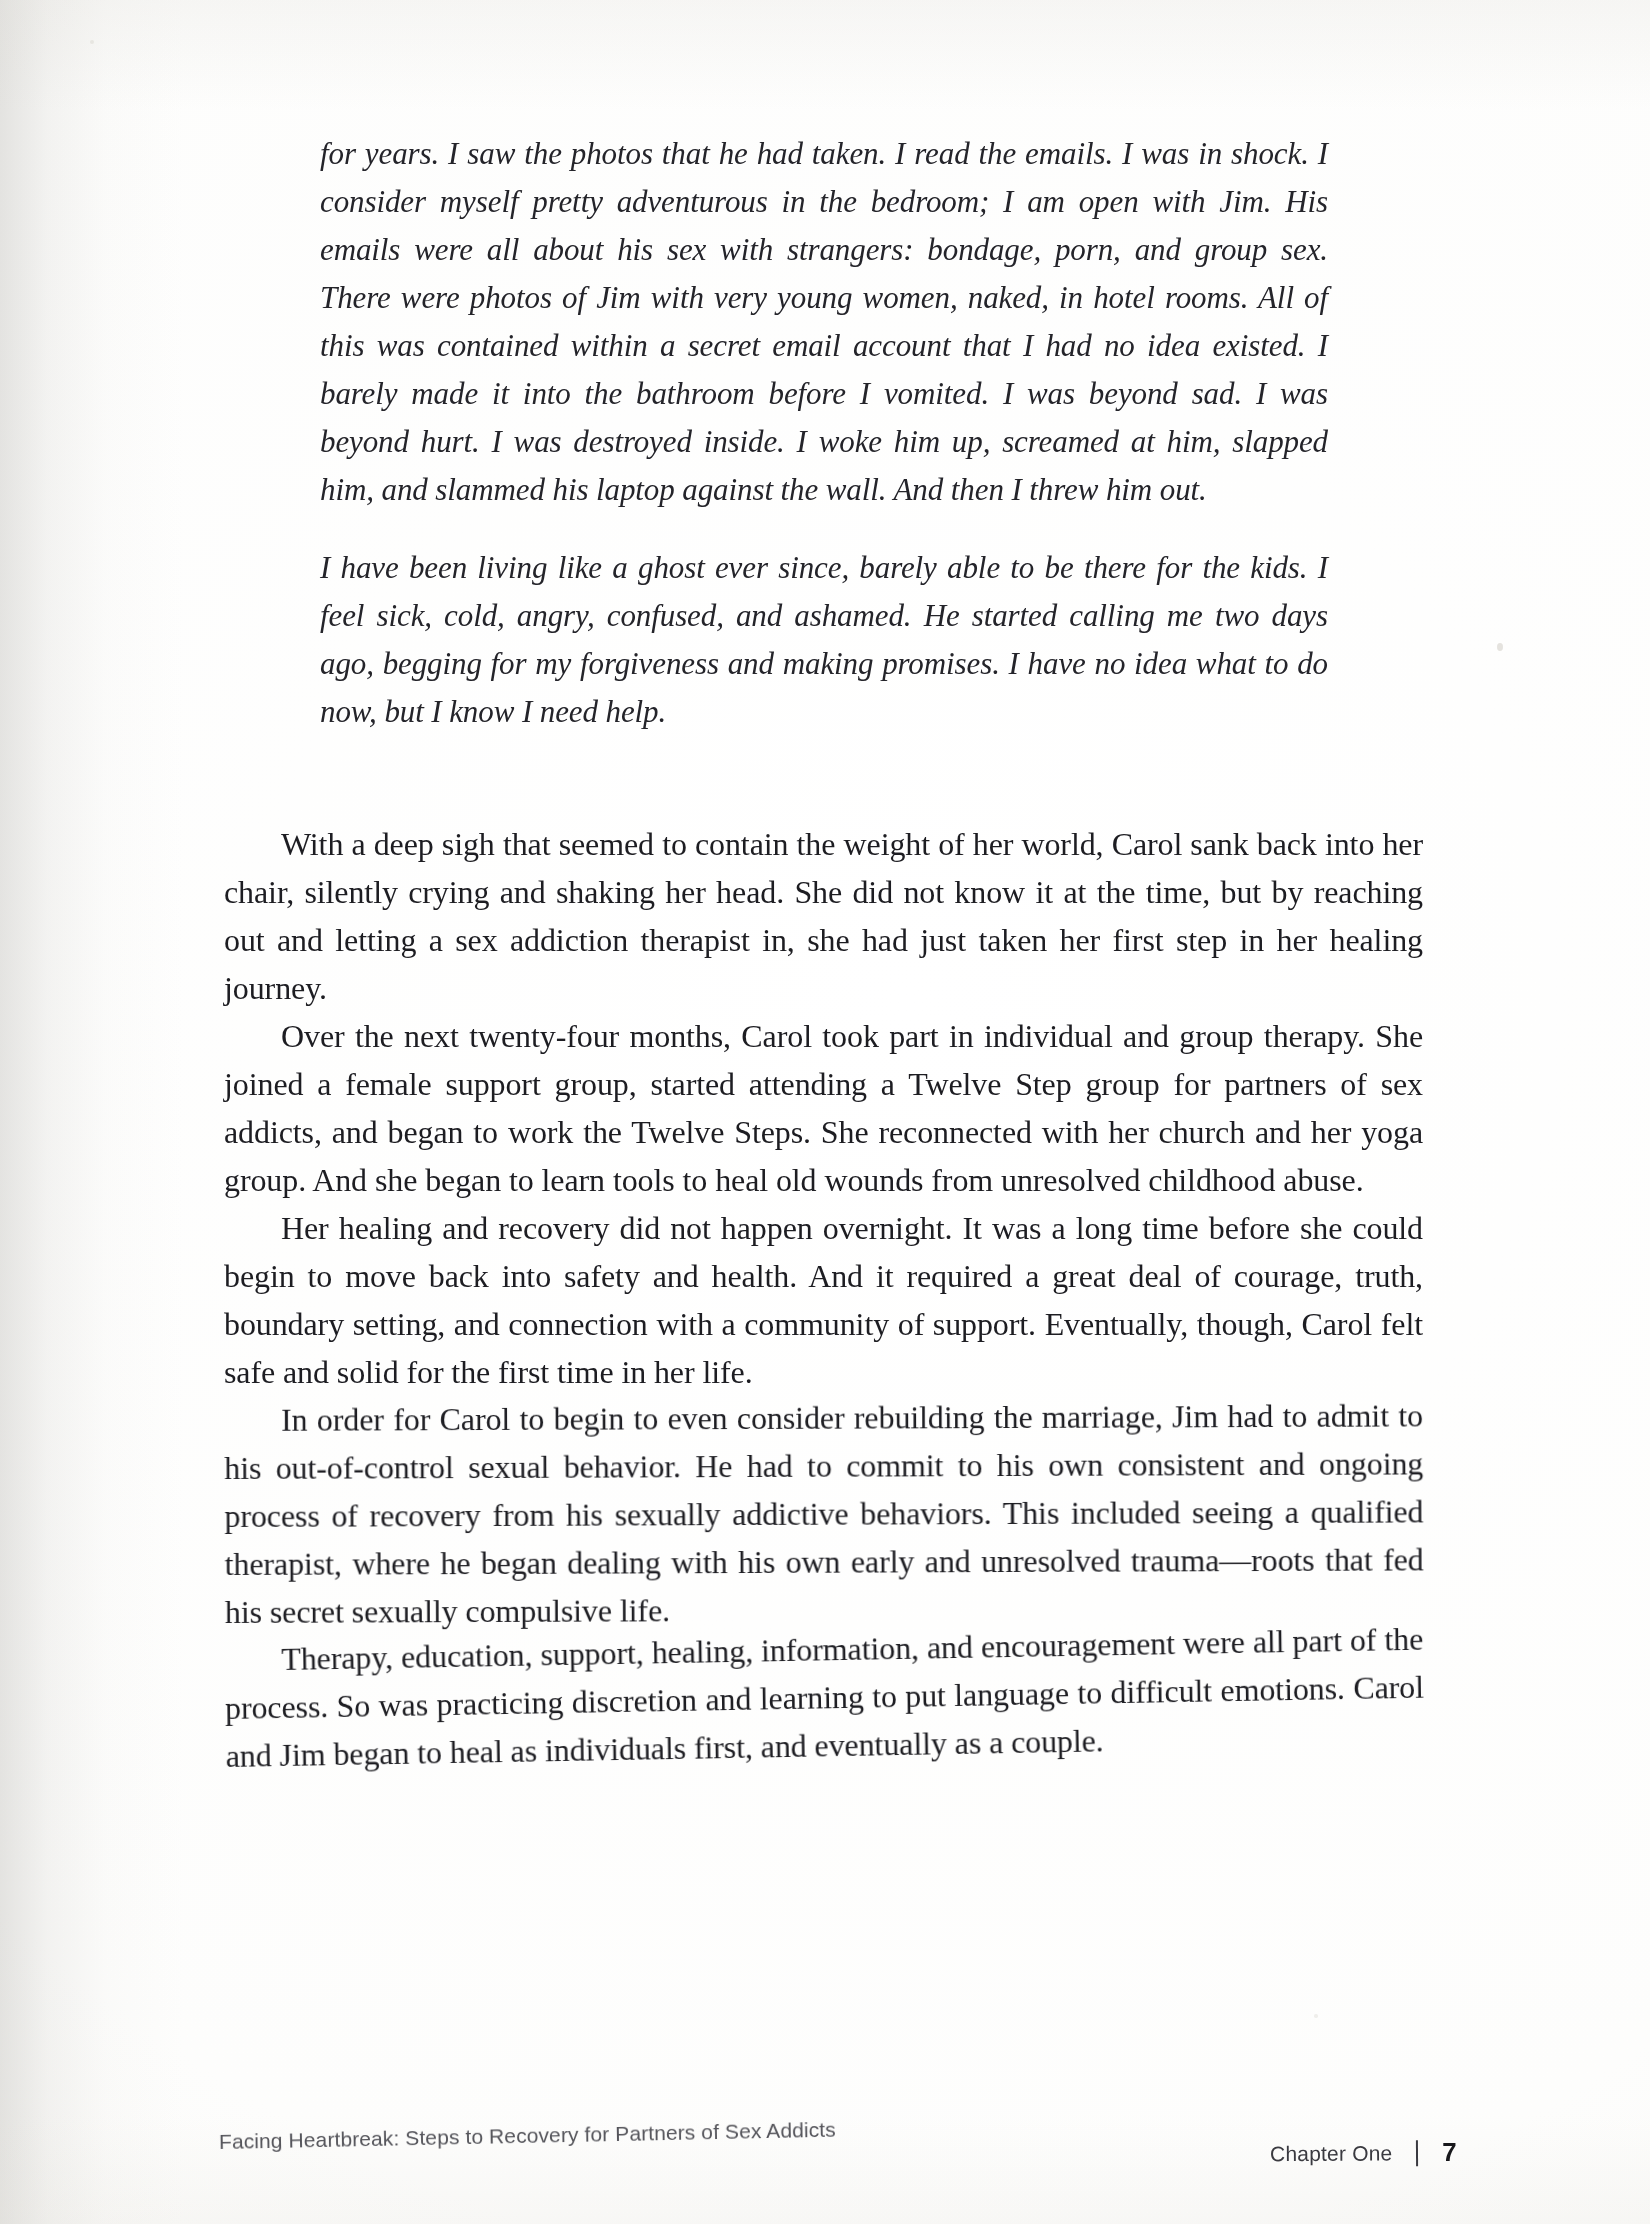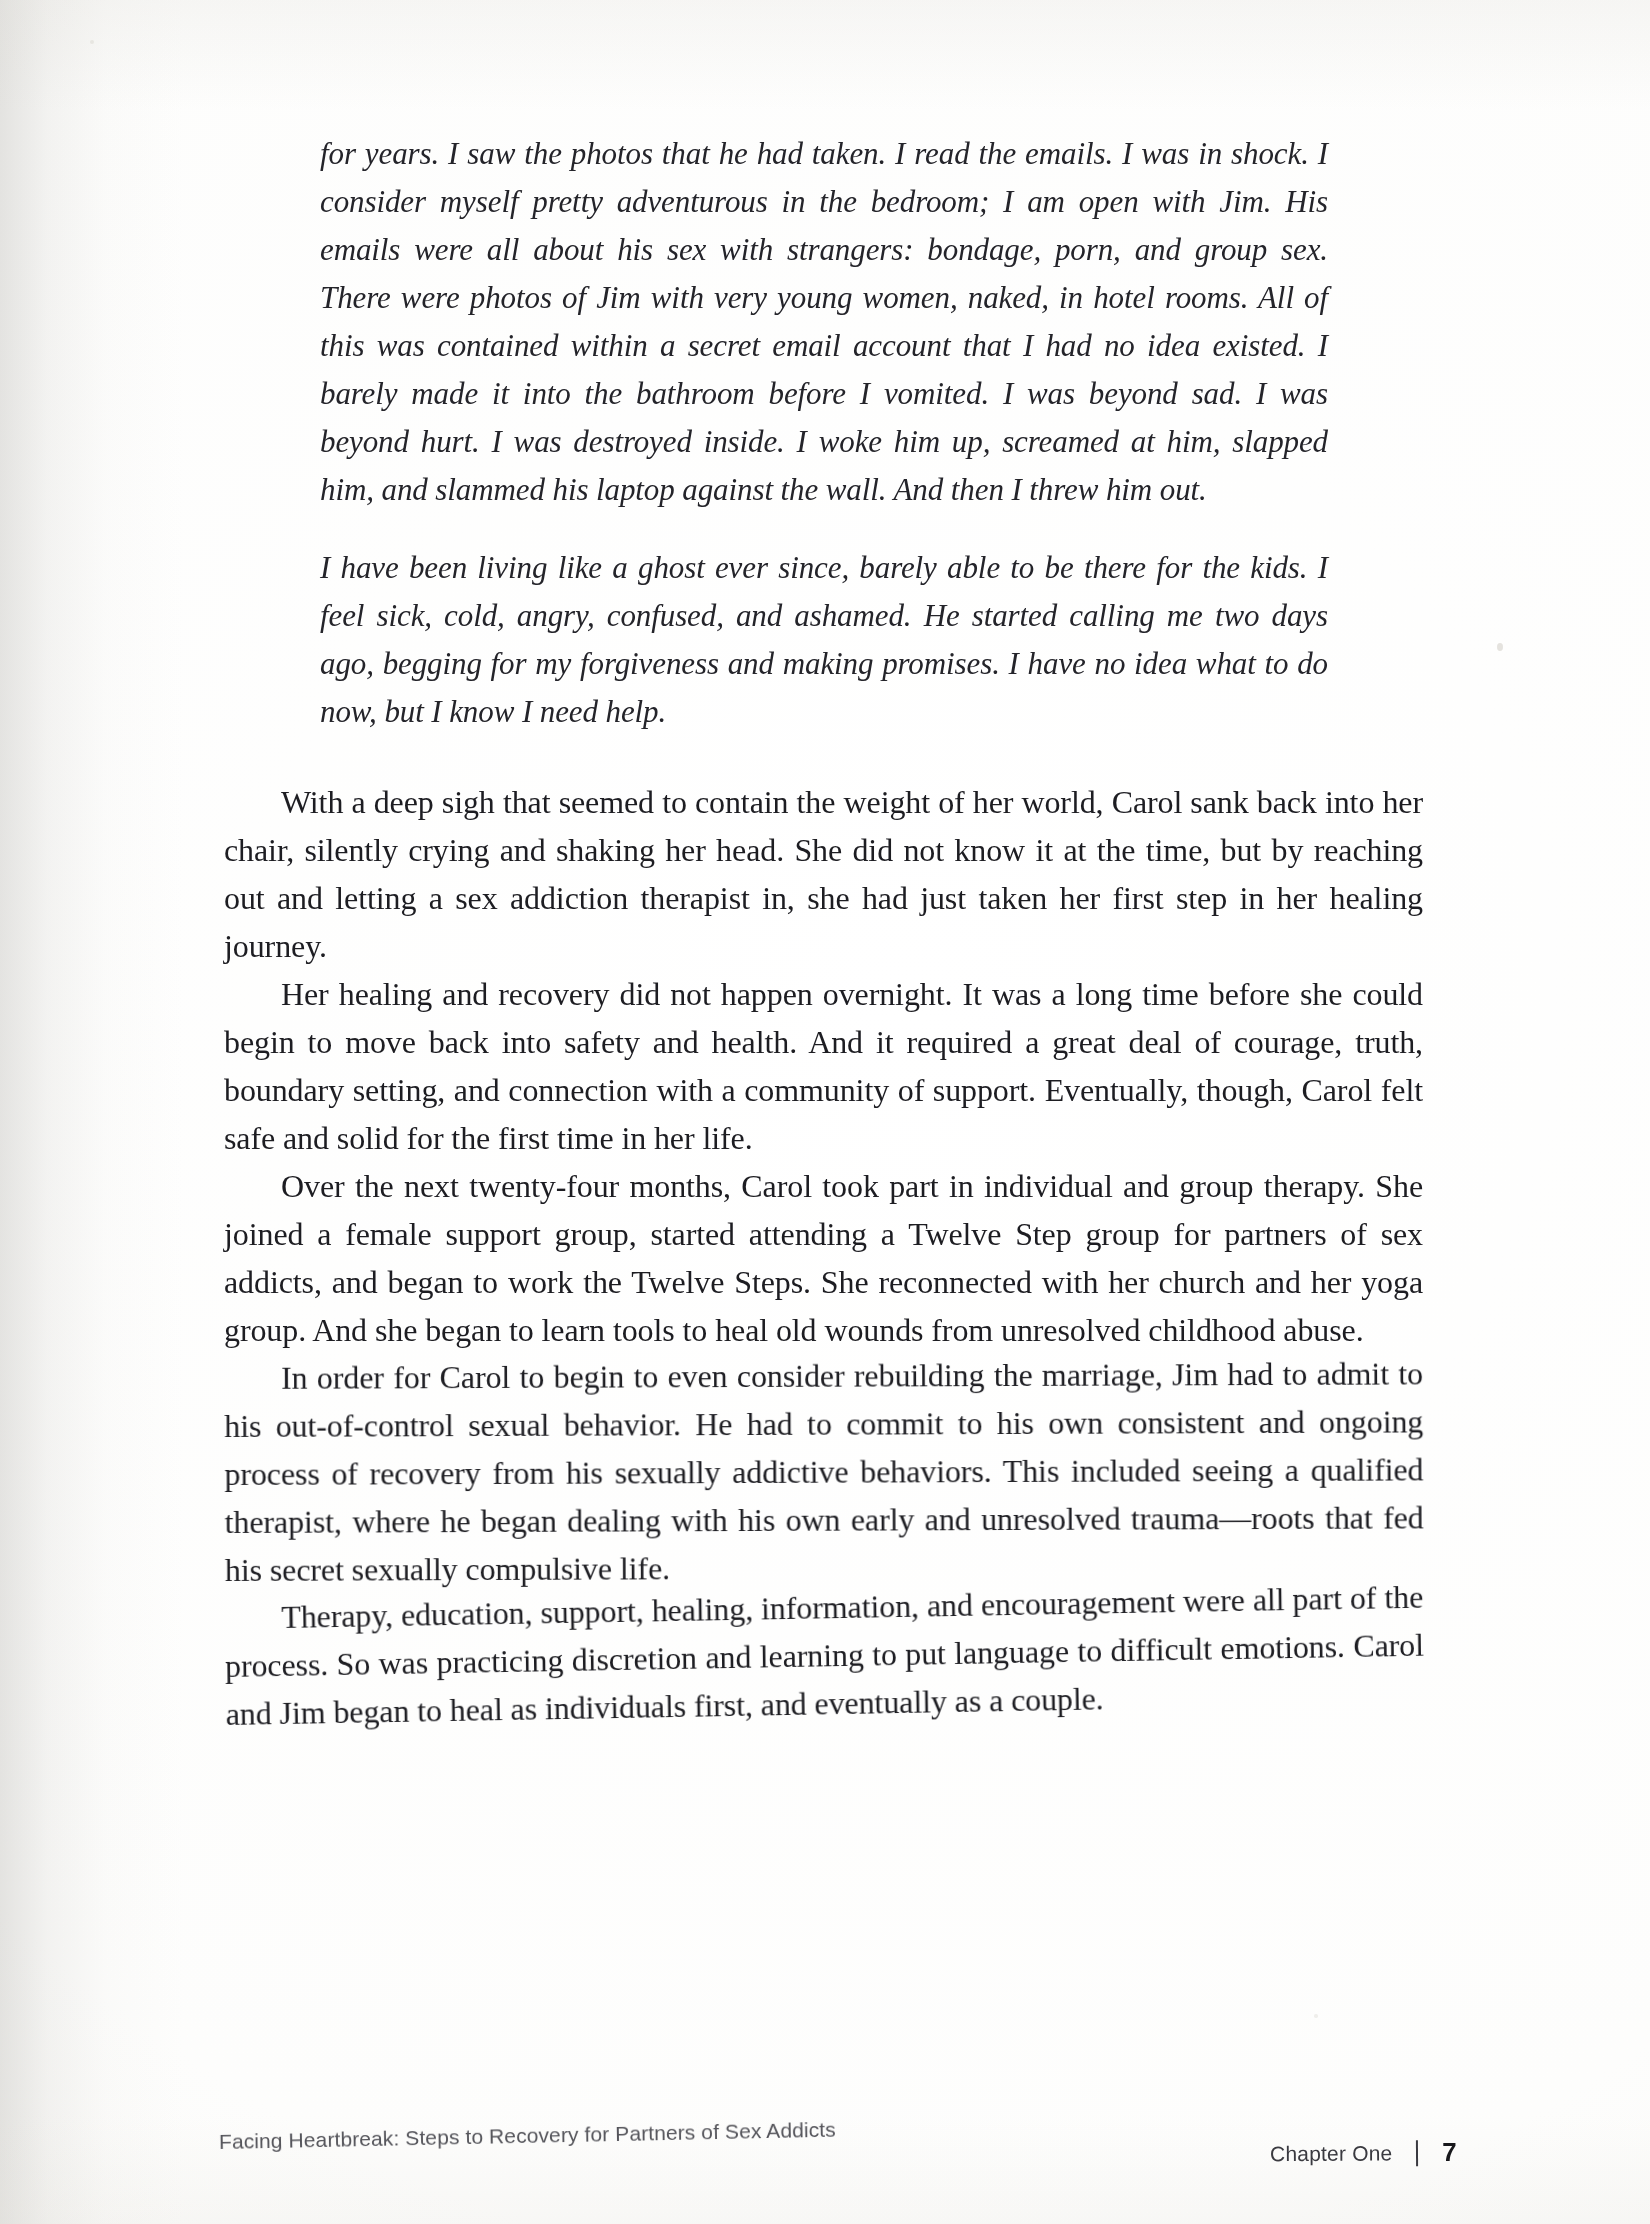--- a/index.html
+++ b/index.html
@@ -79,21 +79,21 @@
     font-style: italic;
     font-size: 31px;
     line-height: 48px;
     text-align: justify;
     color: #24242a;
     letter-spacing: -0.1px;
   }
   .quote-para.last { margin-bottom: 0; }
 
   #body-block {
-    margin-top: 42px;
+    margin-top: 84px;
     width: 1199px;
   }
   .body-para {
     margin: 0;
     font-size: 32px;
     line-height: 48px;
     text-align: justify;
     text-indent: 57px;
     color: #1d1d22;
     letter-spacing: -0.1px;
@@ -170,22 +170,22 @@
 
   <div id="text-column">
 
     <div class="quote-block">
       <p class="quote-para">for years. I saw the photos that he had taken. I read the emails. I was in shock. I consider myself pretty adventurous in the bedroom; I am open with Jim. His emails were all about his sex with strangers: bondage, porn, and group sex. There were photos of Jim with very young women, naked, in hotel rooms. All of this was contained within a secret email account that I had no idea existed. I barely made it into the bathroom before I vomited. I was beyond sad. I was beyond hurt. I was destroyed inside. I woke him up, screamed at him, slapped him, and slammed his laptop against the wall. And then I threw him out.</p>
       <p class="quote-para last">I have been living like a ghost ever since, barely able to be there for the kids. I feel sick, cold, angry, confused, and ashamed. He started calling me two days ago, begging for my forgiveness and making promises. I have no idea what to do now, but I know I need help.</p>
     </div>
 
     <div id="body-block">
       <p class="body-para">With a deep sigh that seemed to contain the weight of her world, Carol sank back into her chair, silently crying and shaking her head. She did not know it at the time, but by reaching out and letting a sex addiction therapist in, she had just taken her first step in her healing journey.</p>
+      <p class="body-para">Over the next twenty-four months, Carol took part in individual and group therapy. She joined a female support group, started attending a Twelve Step group for partners of sex addicts, and began to work the Twelve Steps. She reconnected with her church and her yoga group. And she began to learn tools to heal old wounds from unresolved childhood abuse.</p>
       <p class="body-para">Her healing and recovery did not happen overnight. It was a long time before she could begin to move back into safety and health. And it required a great deal of courage, truth, boundary setting, and connection with a community of support. Eventually, though, Carol felt safe and solid for the first time in her life.</p>
-      <p class="body-para">Over the next twenty-four months, Carol took part in individual and group therapy. She joined a female support group, started attending a Twelve Step group for partners of sex addicts, and began to work the Twelve Steps. She reconnected with her church and her yoga group. And she began to learn tools to heal old wounds from unresolved childhood abuse.</p>
       <p class="body-para warp1 blur-soft">In order for Carol to begin to even consider rebuilding the marriage, Jim had to admit to his out-of-control sexual behavior. He had to commit to his own consistent and ongoing process of recovery from his sexually addictive behaviors. This included seeing a qualified therapist, where he began dealing with his own early and unresolved trauma—roots that fed his secret sexually compulsive life.</p>
       <p class="body-para warp3 blur-softer">Therapy, education, support, healing, information, and encouragement were all part of the process. So was practicing discretion and learning to put language to difficult emotions. Carol and Jim began to heal as individuals first, and eventually as a couple.</p>
     </div>
 
   </div>
 
   <div id="page-footer">
     <div id="running-title">Facing Heartbreak: Steps to Recovery for Partners of Sex Addicts</div>
     <div id="folio">
       <span id="chapter-label">Chapter One</span>

